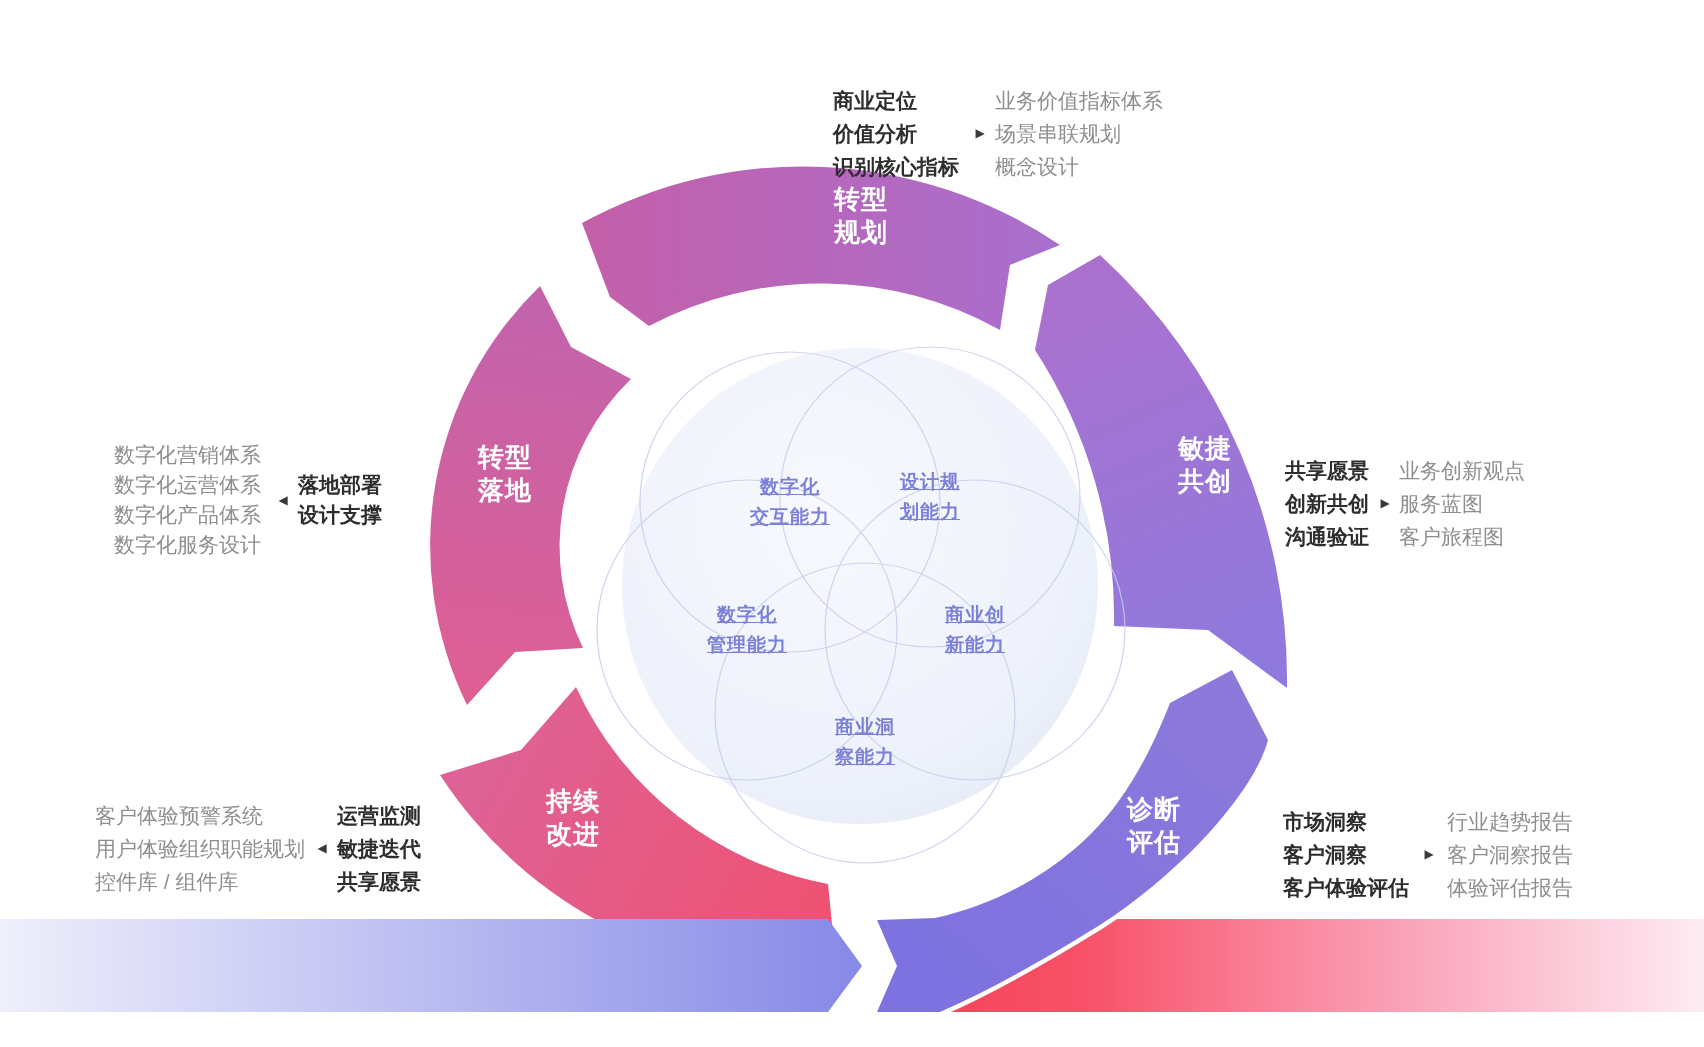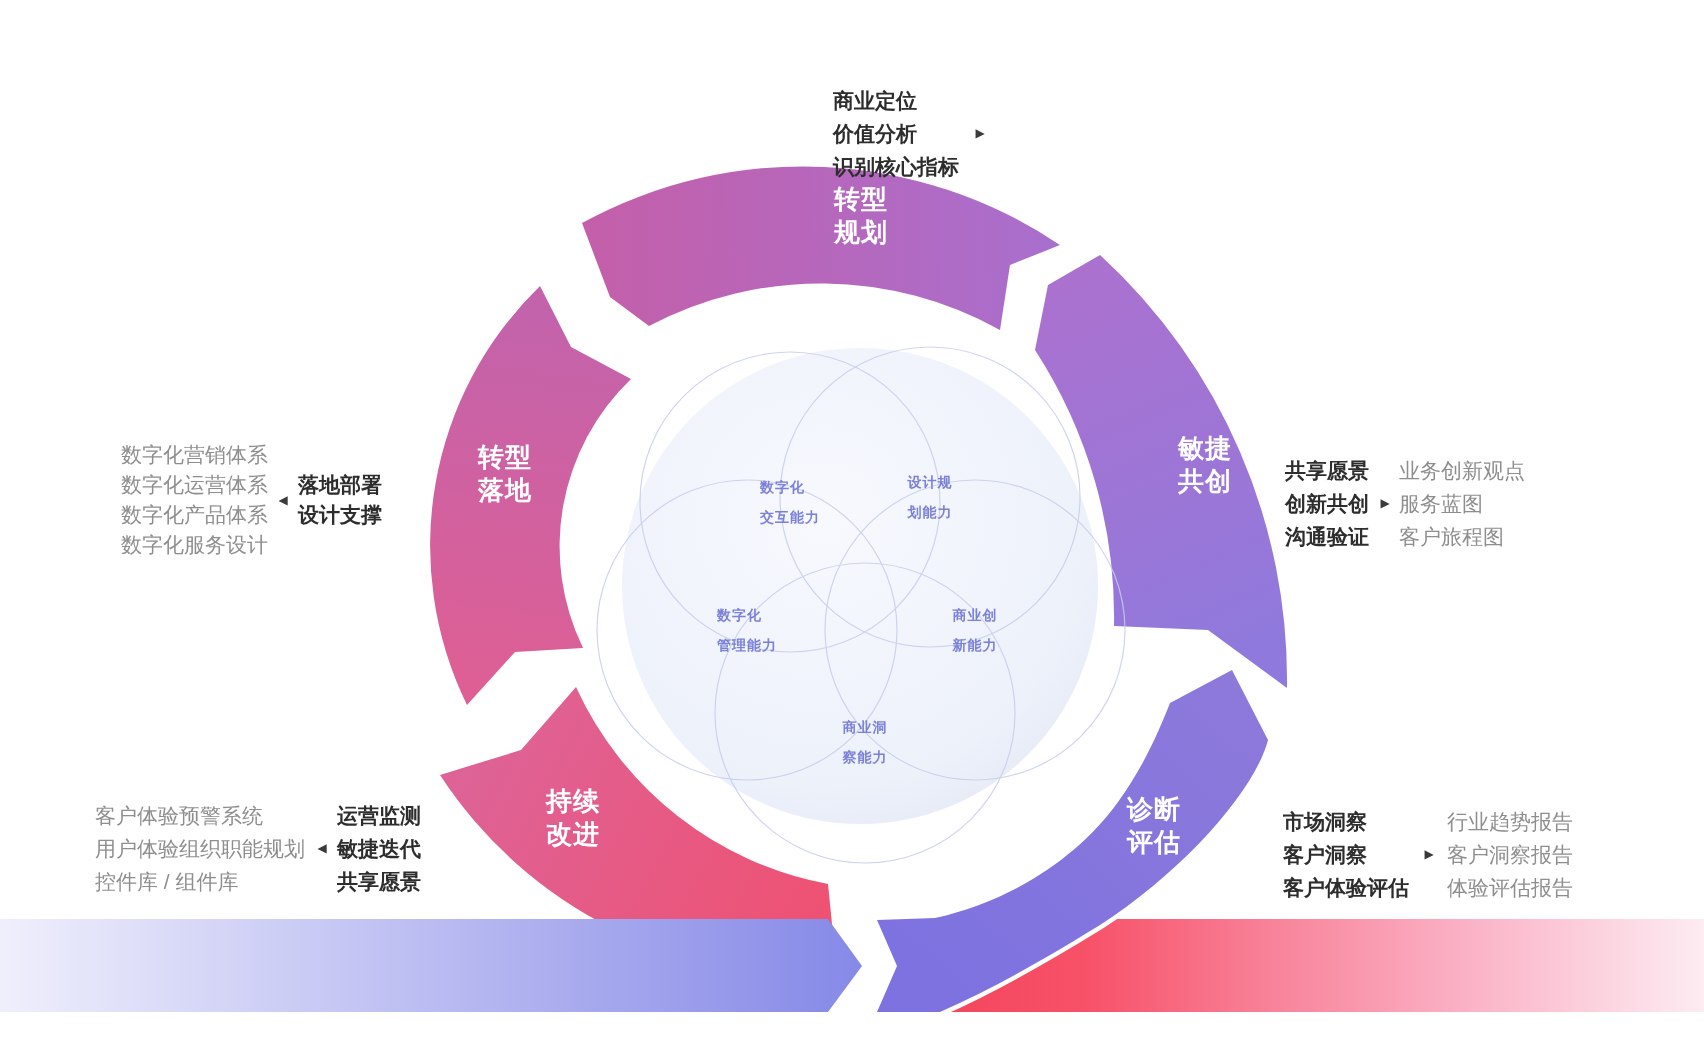--- a/index.html
+++ b/index.html
@@ -8,22 +8,22 @@
     font-family:"Liberation Sans","DejaVu Sans",sans-serif;
   }
   .stage svg{position:absolute;left:0;top:0;}
   .ringlabel{
     position:absolute;transform:translate(-50%,-50%);
     color:#ffffff;font-size:26px;font-weight:700;line-height:33px;
     text-align:center;letter-spacing:1px;white-space:nowrap;
   }
   .cap{
     position:absolute;transform:translate(-50%,-50%);
-    color:#7b80d8;font-size:14px;font-weight:600;line-height:30px;
-    text-align:left;letter-spacing:1px;white-space:nowrap;
+    color:#7b80d8;font-size:19px;font-weight:600;line-height:30px;
+    text-align:center;letter-spacing:1px;white-space:nowrap;text-decoration:underline;
   }
   .ann{position:absolute;display:flex;align-items:flex-start;font-size:21px;line-height:33px;white-space:nowrap;margin-top:26px;}
   .ann .col div{white-space:nowrap;}
   .ann .bold{color:#2d2d2d;font-weight:600;}
   .ann .gray{color:#8e8e8e;font-weight:400;}
   .ann .arrowcol{
     color:#3a3a3a;font-size:12px;display:flex;align-items:center;justify-content:center;
     align-self:stretch;
   }
   .ann.rows4 .arrowcol{align-self:auto;height:120px;}
@@ -147,20 +147,25 @@
 
   <div class="ann" style="left:833px;top:58px">
     <div class="col bold" style="width:132px">
       <div>商业定位</div>
       <div>价值分析</div>
       <div>识别核心指标</div>
     </div>
     <div class="arrowcol" style="width:30px">
       <span>▶</span>
     </div>
+    <div class="col gray">
+      <div>业务价值指标体系</div>
+      <div>场景串联规划</div>
+      <div>概念设计</div>
+    </div>
   </div>
 
   <div class="ann" style="left:1285px;top:428px">
     <div class="col bold" style="width:86px">
       <div>共享愿景</div>
       <div>创新共创</div>
       <div>沟通验证</div>
     </div>
     <div class="arrowcol" style="width:28px">
       <span>▶</span>
@@ -182,21 +187,21 @@
       <span>▶</span>
     </div>
     <div class="col gray">
       <div>行业趋势报告</div>
       <div>客户洞察报告</div>
       <div>体验评估报告</div>
     </div>
   </div>
 
   <div class="ann rows4 tight" style="left:114px;top:414px">
-    <div class="col gray" style="width:154px;text-align:right">
+    <div class="col gray" style="width:154px;">
       <div>数字化营销体系</div>
       <div>数字化运营体系</div>
       <div>数字化产品体系</div>
       <div>数字化服务设计</div>
     </div>
     <div class="arrowcol" style="width:30px">
       <span>◀</span>
     </div>
     <div class="col bold" style="padding-top:30px">
       <div>落地部署</div>

